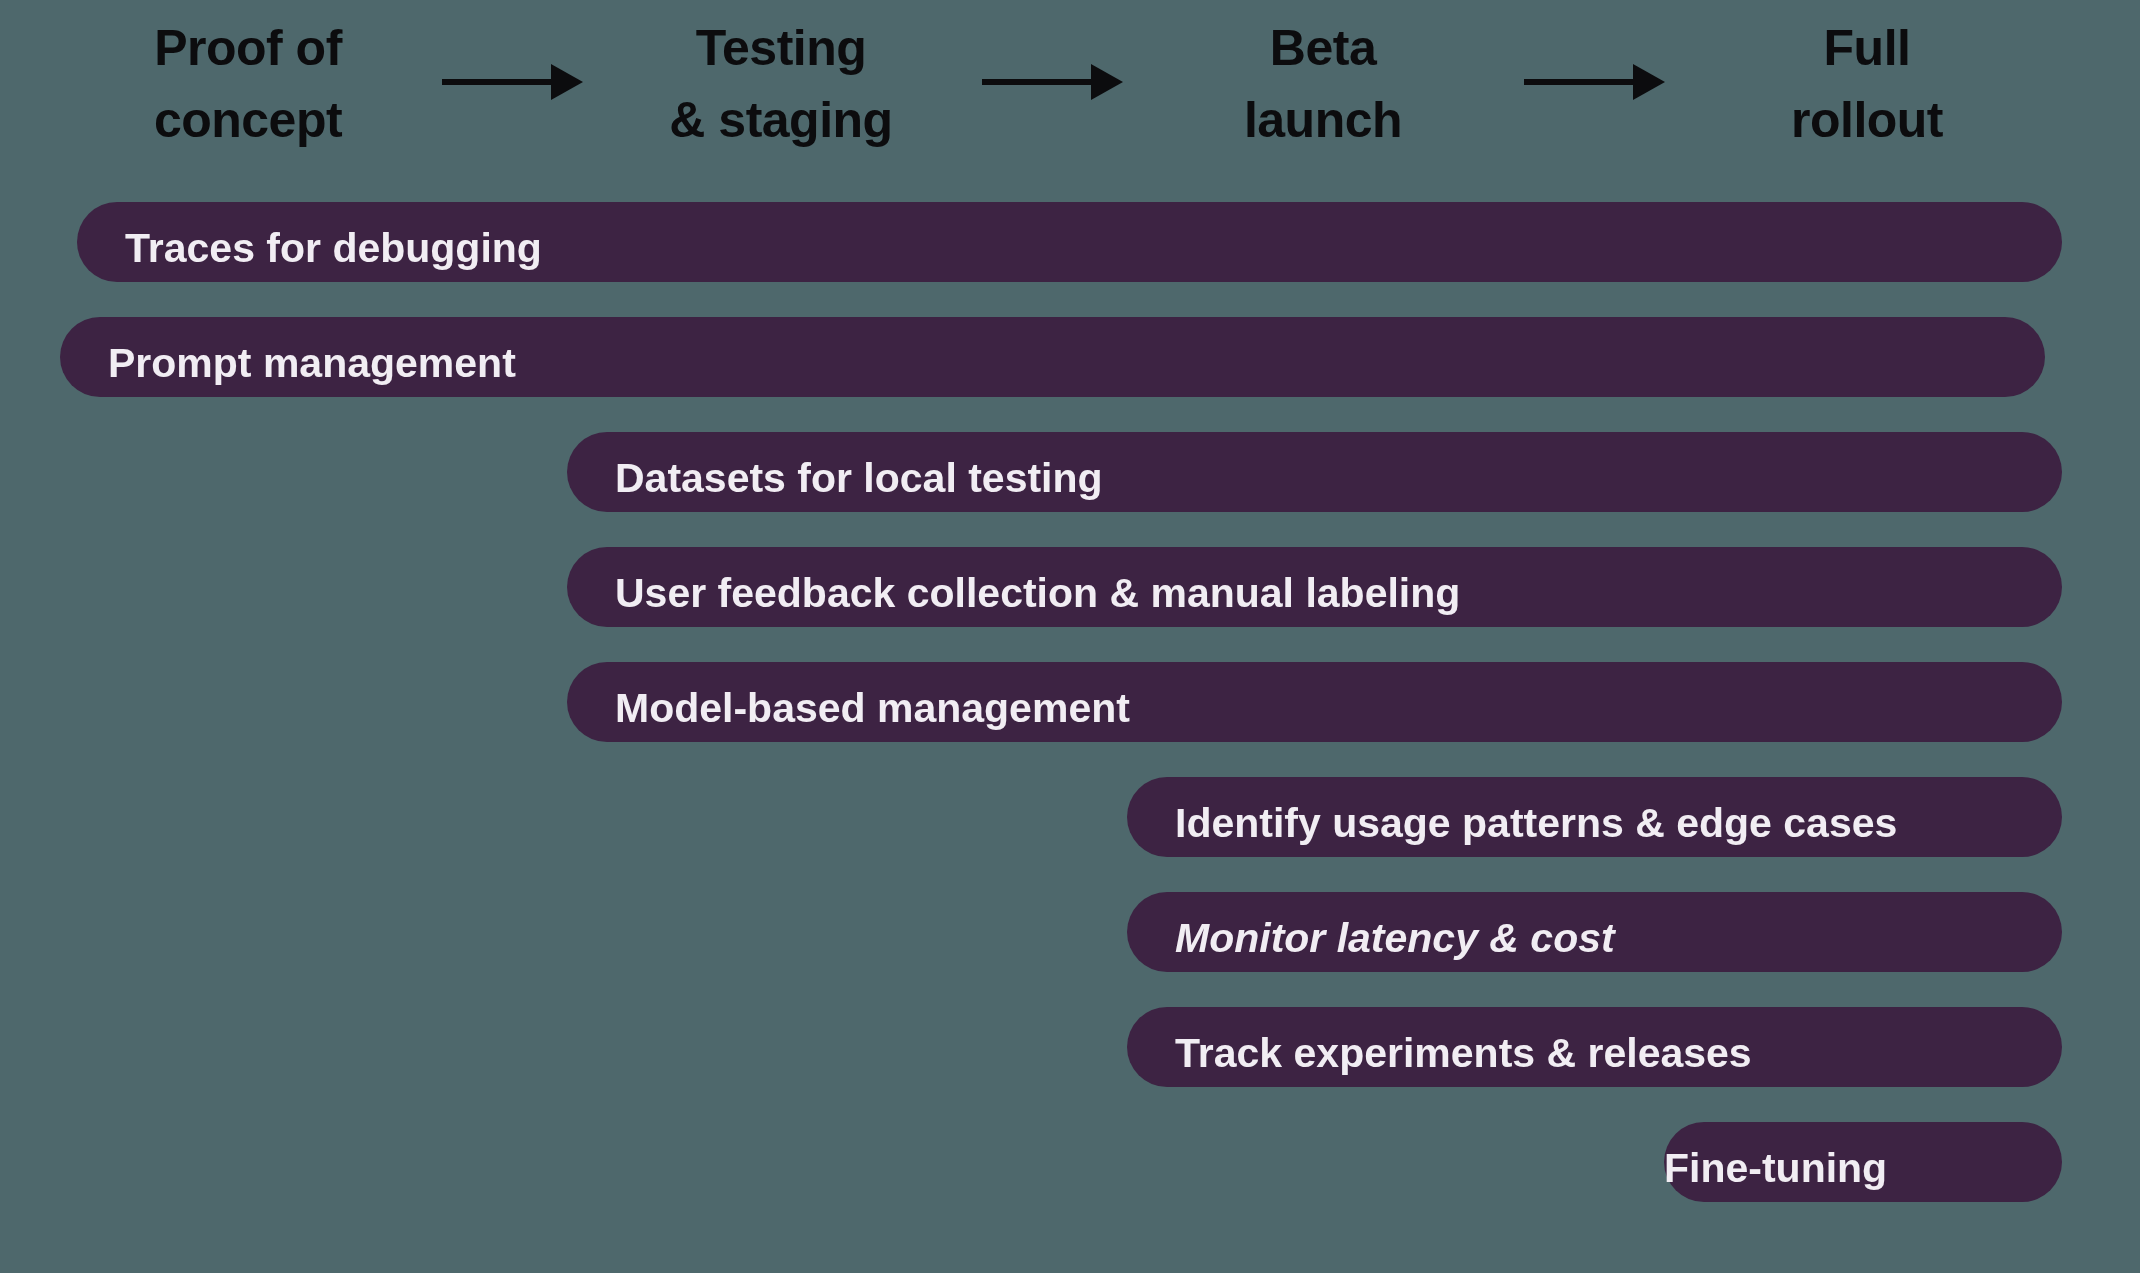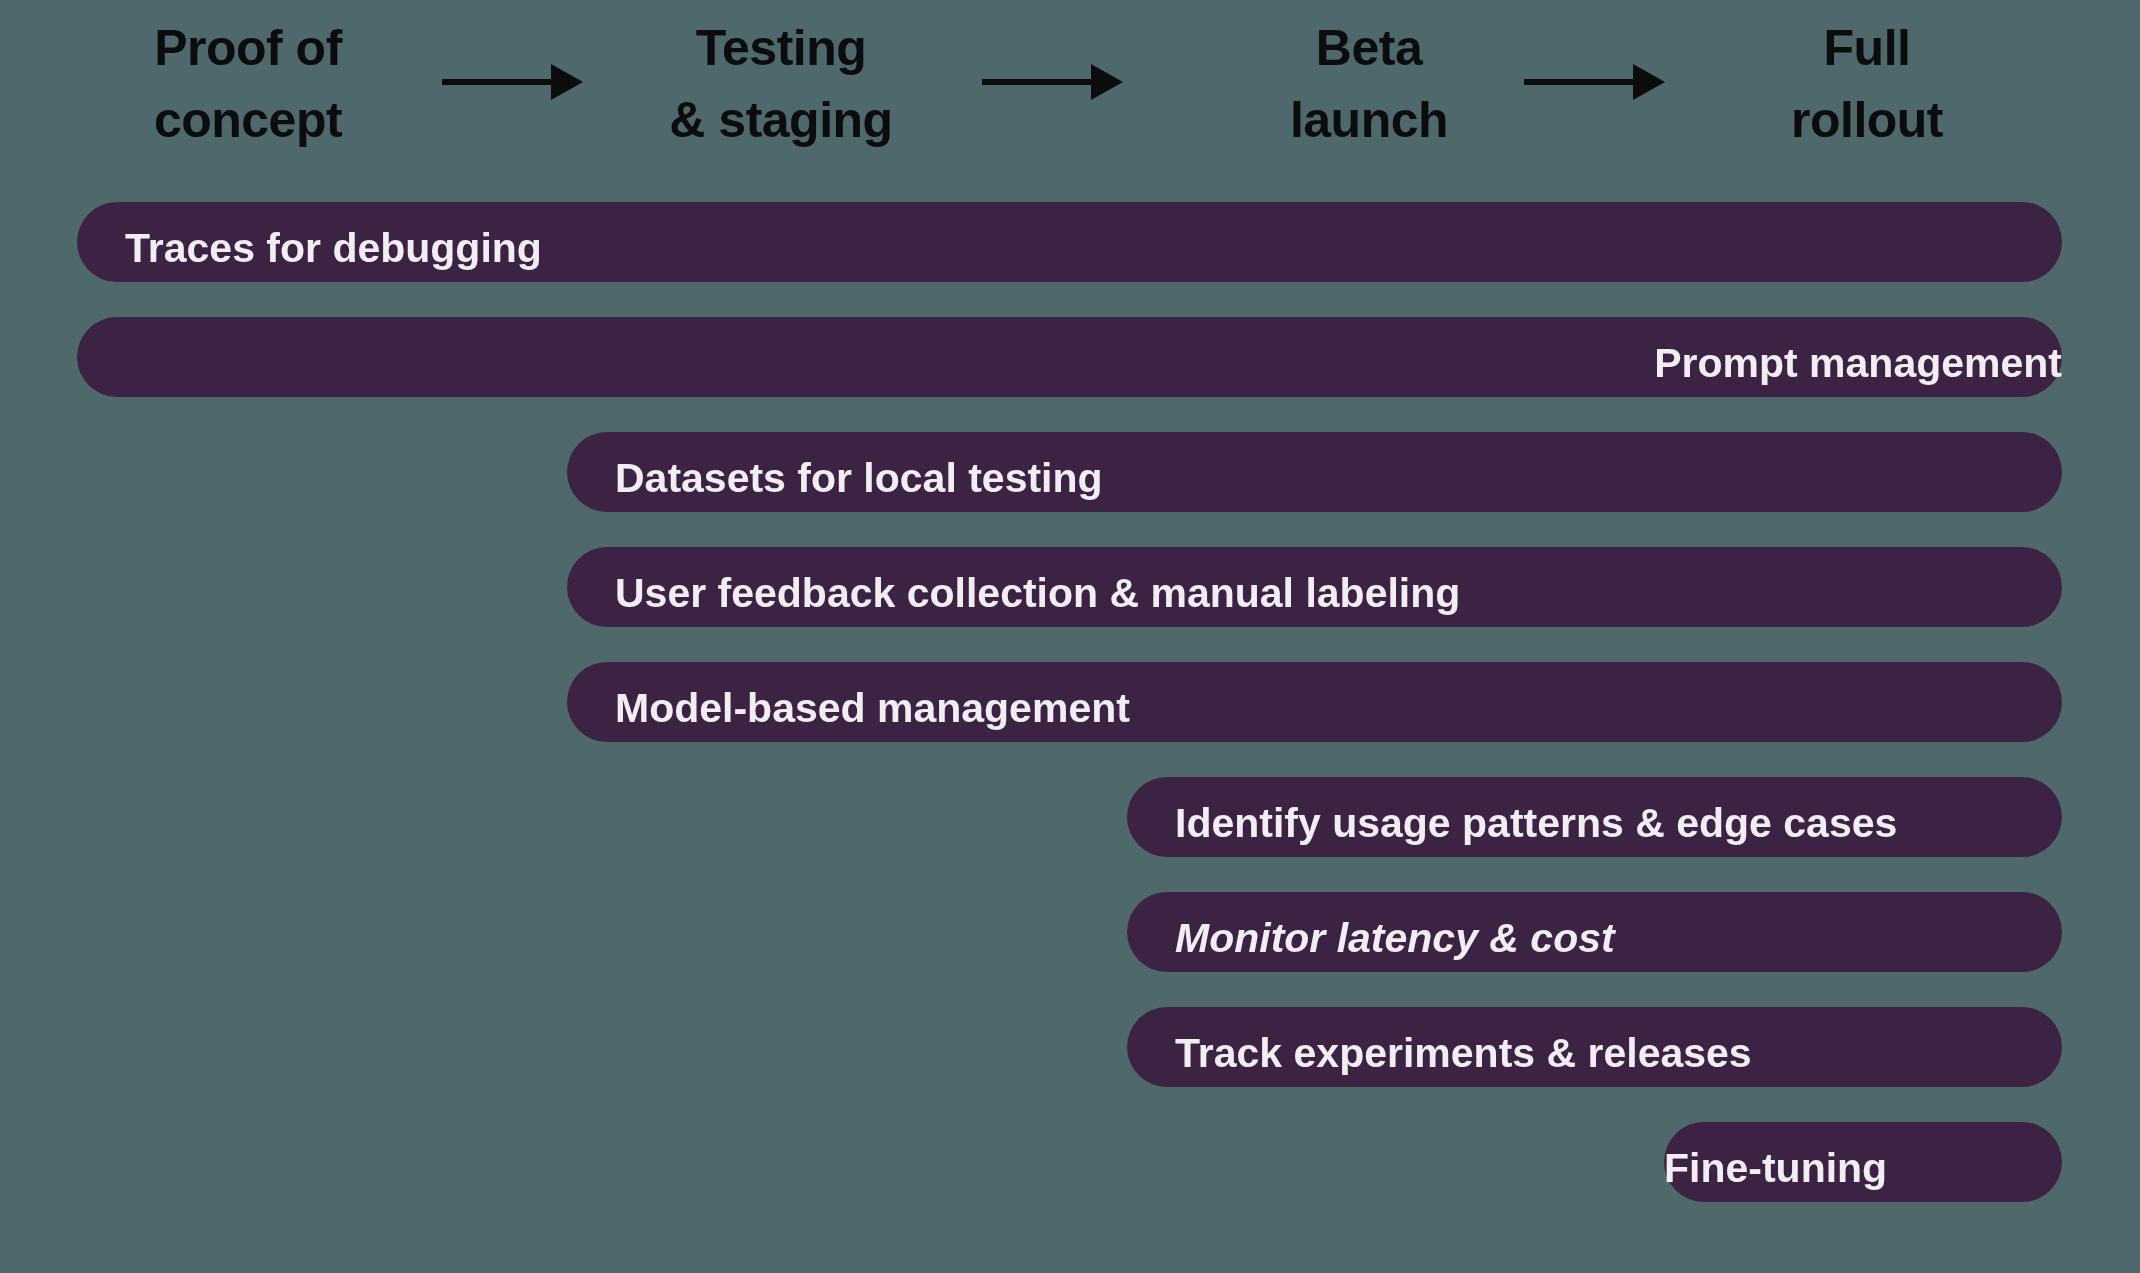--- a/index.html
+++ b/index.html
@@ -22,21 +22,21 @@
     text-align: center;
     white-space: pre-line;
     font-size: 50px;
     line-height: 72px;
     font-weight: 700;
     letter-spacing: -0.5px;
     color: var(--header-text, #0c0c0e);
   }
   .stage-1 { left:   38px; }
   .stage-2 { left:  571px; }
-  .stage-3 { left: 1159px; text-align: center; }
+  .stage-3 { left: 1113px; text-align: center; }
   .stage-4 { left: 1657px; }
   .arrow {
     position: absolute;
     top: 62px;
     width: 141px;
     height: 40px;
   }
   .arrow-1 { left:  442px; }
   .arrow-2 { left:  982px; }
   .arrow-3 { left: 1524px; }
@@ -51,21 +51,21 @@
     line-height: 92px;
     padding-left: 48px;
     box-sizing: border-box;
     white-space: nowrap;
   }
   .bar.centered {
     padding-left: 0;
     text-align: left;
   }
   .bar-1 { left:   77px; top:  202px; width: 1985px; }
-  .bar-2 { left:   77px; top:  317px; width: 1985px; text-align: right; }
+  .bar-2 { left:   60px; top:  317px; width: 1985px; }
   .bar-3 { left:  567px; top:  432px; width: 1495px; }
   .bar-4 { left:  567px; top:  547px; width: 1495px; }
   .bar-5 { left:  567px; top:  662px; width: 1495px; }
   .bar-6 { left: 1127px; top:  777px; width:  935px; }
   .bar-7 { left: 1127px; top:  892px; width:  935px; font-style: italic; }
   .bar-8 { left: 1127px; top: 1007px; width:  935px; }
   .bar-9 { left: 1664px; top: 1122px; width:  398px; }
 </style>
 </head>
 <body>

